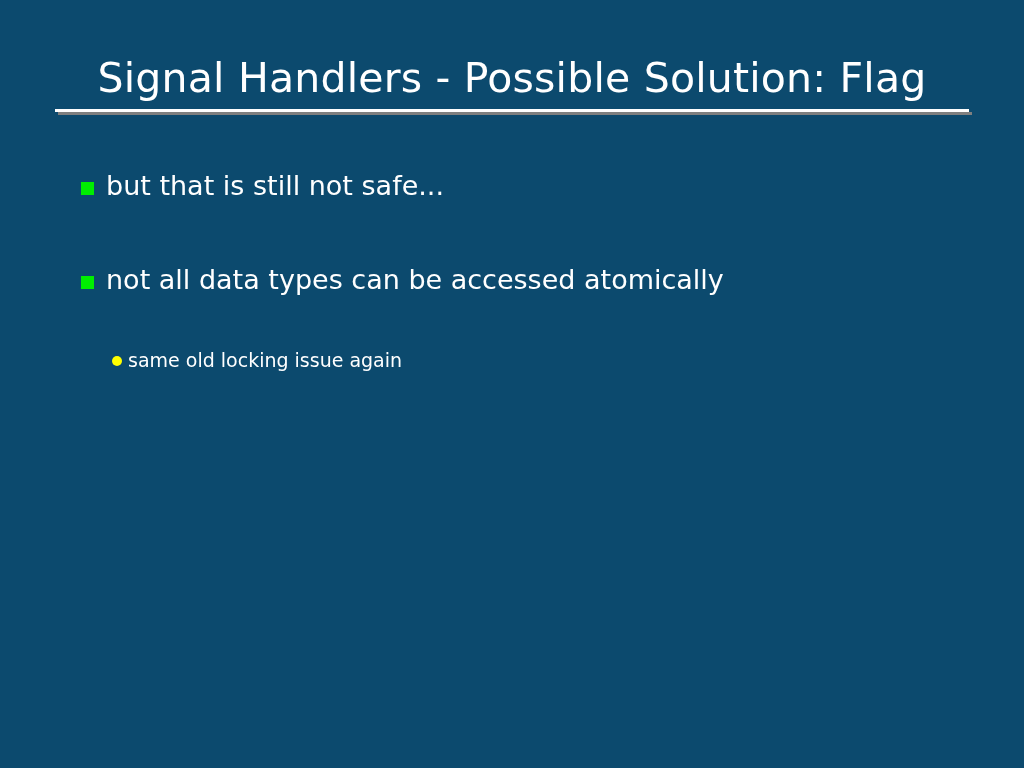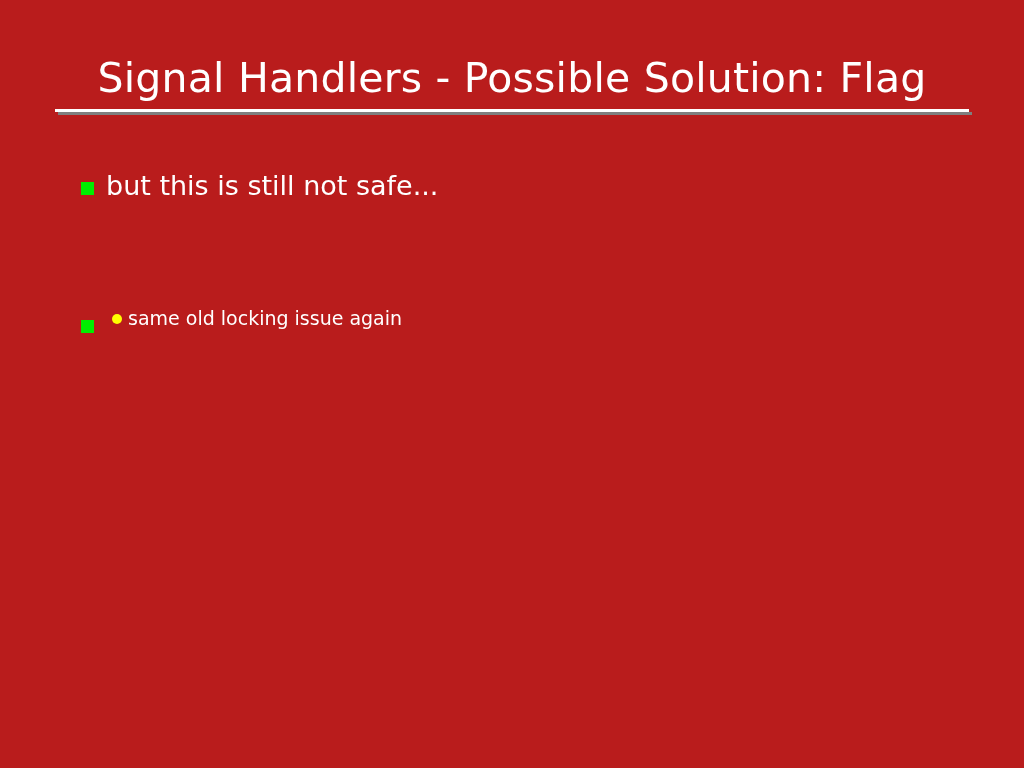--- a/index.html
+++ b/index.html
@@ -10,21 +10,21 @@
     width: 1024px;
     height: 768px;
     overflow: hidden;
     font-family: "DejaVu Sans", sans-serif;
   }
 
   #slide {
     position: relative;
     width: 1024px;
     height: 768px;
-    background: #b91c1c;
+    background: #0c4a6e;
     box-sizing: border-box;
   }
 
   
   #title-block {
     position: absolute;
     left: 55px;
     top: 52px;
     width: 914px;
   }
@@ -122,29 +122,30 @@
     <div id="title-rule">
       <div id="title-rule-shadow"></div>
     </div>
   </div>
 
   <div id="body-block">
 
     <div class="bullet-group">
       <div class="bullet-l1">
         <span class="marker"></span>
-        <span class="bullet-text">but this is still not safe...</span>
+        <span class="bullet-text">but that is still not safe...</span>
       </div>
     </div>
 
     <div class="gap-lg"></div>
 
     <div class="bullet-group">
       <div class="bullet-l1">
         <span class="marker"></span>
+        <span class="bullet-text">not all data types can be accessed atomically</span>
       </div>
       <div class="bullet-l2">
         <span class="marker-dot"></span>
         <span class="bullet-text">same old locking issue again</span>
       </div>
     </div>
 
     <div class="gap-md"></div>
 
 

